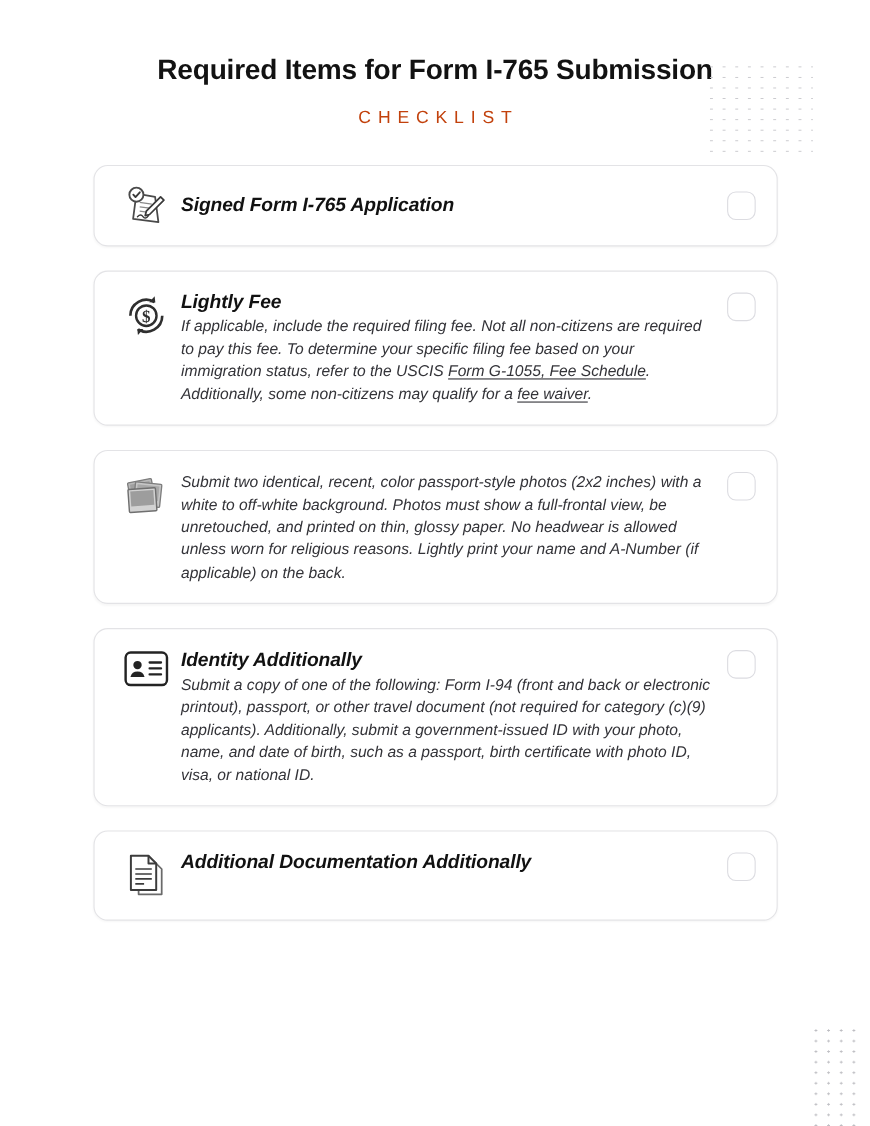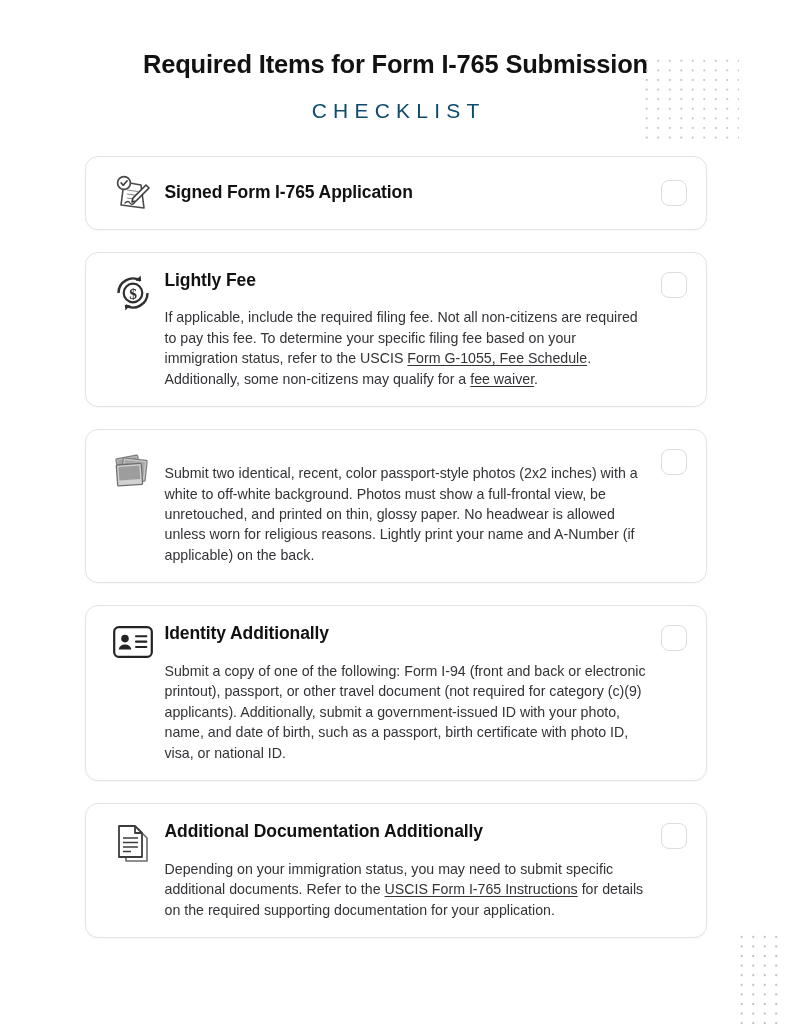--- a/index.html
+++ b/index.html
@@ -46,24 +46,24 @@
   }
   .page-title {
     font-size: 25.5px;
     font-weight: bold;
     letter-spacing: -0.2px;
     color: #121212;
     line-height: 1.2;
   }
   .page-subtitle {
     margin-top: 19px;
-    font-size: 21px;
+    font-size: 16px;
     font-weight: 500;
     letter-spacing: 6.2px;
-    color: #0c4a6e;
+    color: #c2410c;
     text-indent: 6.2px;
   }
 
   
   .checklist {
     margin: 33px auto 0;
     width: 622px;
     display: flex;
     flex-direction: column;
     gap: 22px;
@@ -92,32 +92,33 @@
     align-items: flex-start;
     justify-content: center;
     padding-top: 2px;
   }
   .card.compact .card-icon { align-items: center; padding-top: 0; }
 
   .card-body {
     flex: 1 1 auto;
     padding-right: 14px;
     padding-left: 4px;
+    font-style: italic;
   }
 
   .card-title {
     font-size: 17.5px;
     font-weight: bold;
     color: #111111;
     letter-spacing: -0.1px;
     line-height: 1.25;
   }
 
   .card-desc {
-    margin-top: 16px;
+    margin-top: 2px;
     font-size: 14.2px;
     line-height: 20.4px;
     color: #333338;
   }
   .card-desc a,
   .card-desc .lnk {
     color: #333338;
     text-decoration: underline;
     text-underline-offset: 2px;
   }
@@ -236,20 +237,17 @@
         <path d="M6 3 H22 L29 10 V34 H6 Z" fill="#ffffff" stroke="#3c3c3c" stroke-width="1.8" stroke-linejoin="round"></path>
         <path d="M22 3 V10 H29" fill="none" stroke="#3c3c3c" stroke-width="1.8" stroke-linejoin="round"></path>
         <line x1="10" y1="15" x2="25" y2="15" stroke="#3c3c3c" stroke-width="1.5"></line>
         <line x1="10" y1="19.5" x2="25" y2="19.5" stroke="#3c3c3c" stroke-width="1.5"></line>
         <line x1="10" y1="24" x2="25" y2="24" stroke="#3c3c3c" stroke-width="1.5"></line>
         <line x1="10" y1="28.5" x2="18" y2="28.5" stroke="#3c3c3c" stroke-width="1.5"></line>
       </svg>
     </div>
     <div class="card-body">
       <div class="card-title">Additional Documentation Additionally</div>
-      <div class="card-desc">
-        <span>Depending on your immigration status, you may need to submit specific additional documents. Refer to the </span><a class="lnk" href="#">USCIS Form I-765 Instructions</a><span> for details on the required supporting documentation for your application.</span>
-      </div>
     </div>
     <div class="card-checkbox"></div>
   </section>
 
 </main>
 
 </body></html>

